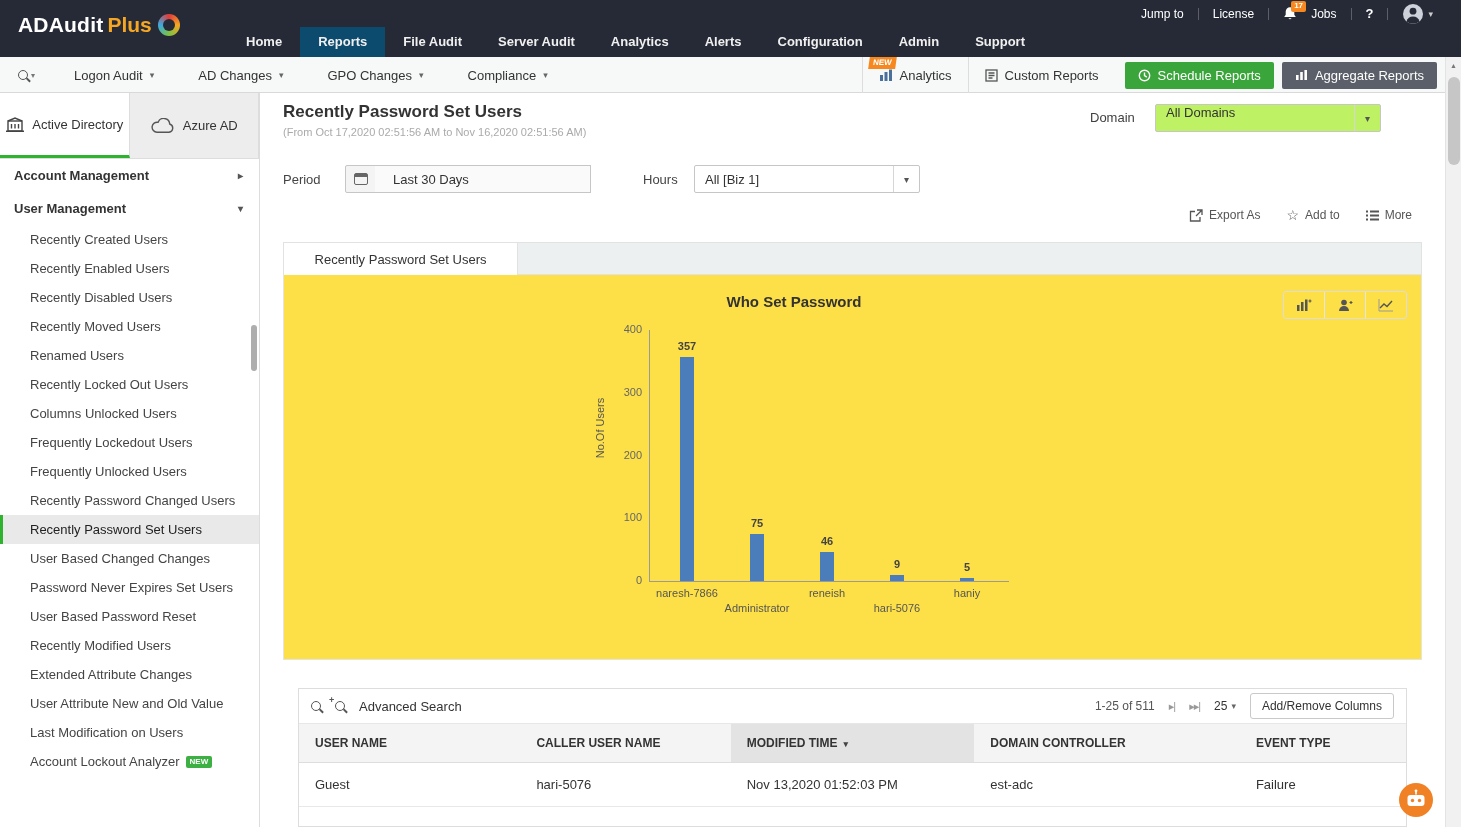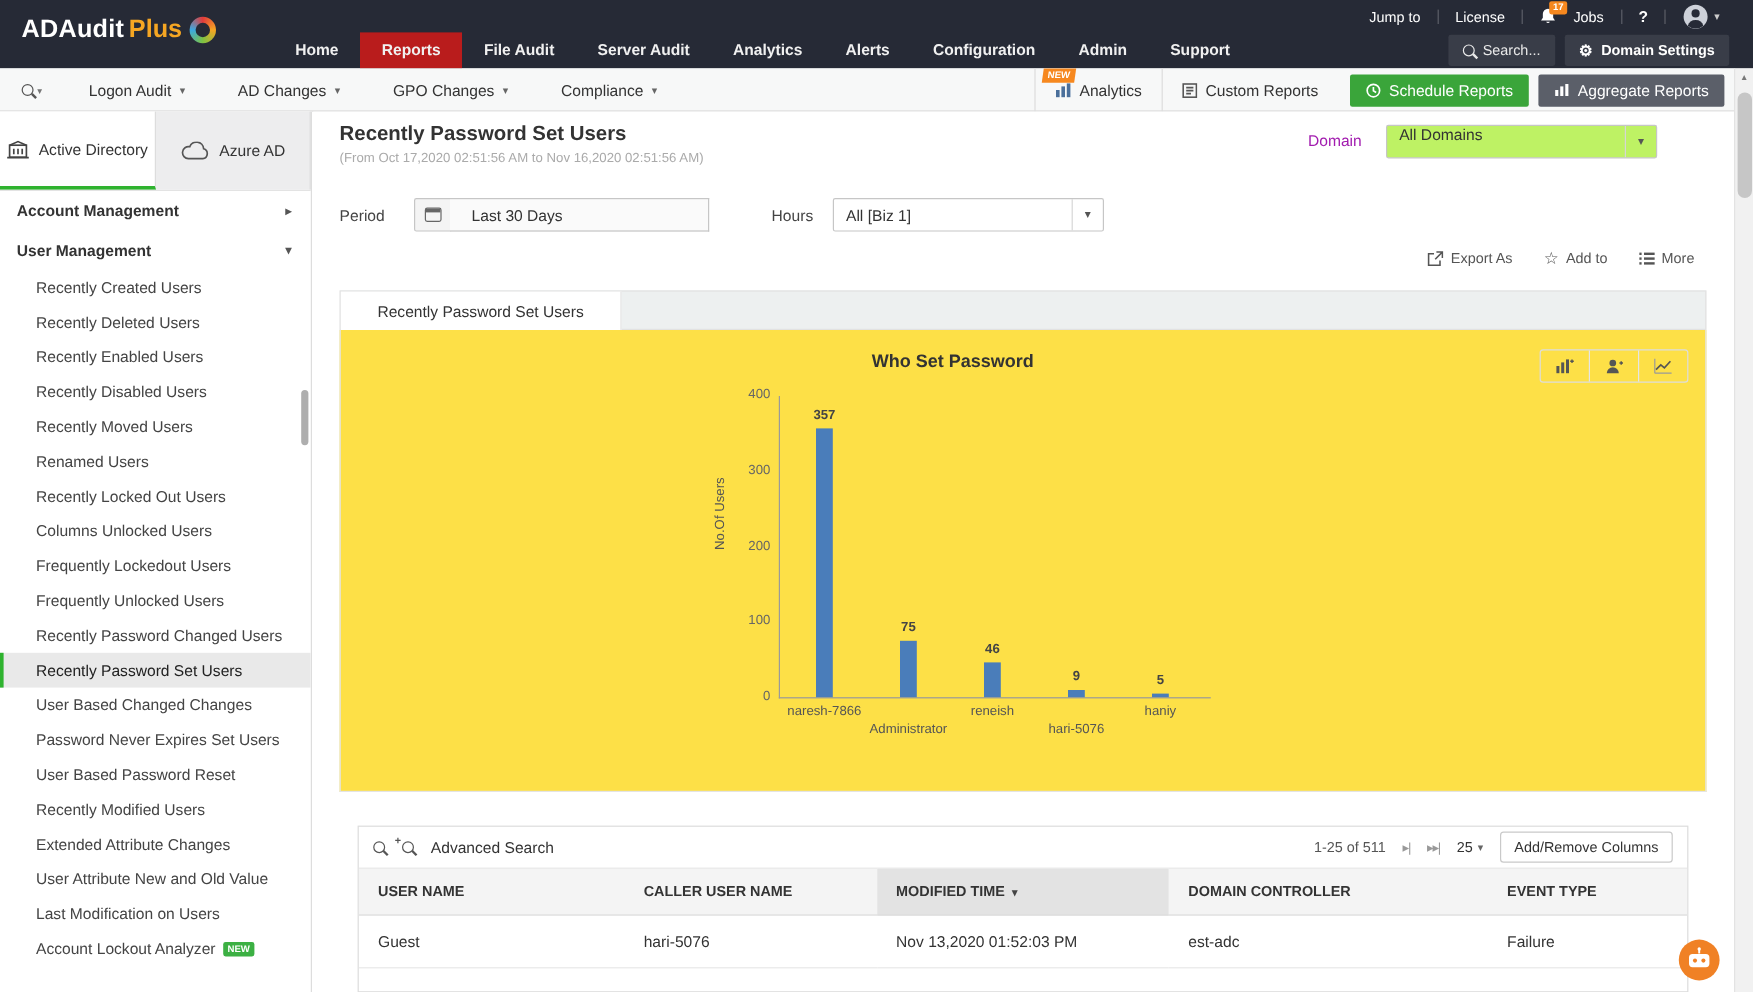--- a/index.html
+++ b/index.html
@@ -17,21 +17,21 @@
   .utility{position:absolute;right:28px;top:0;height:27px;display:flex;align-items:center;gap:14px;color:#fff;font-size:12px}
   .u-item{cursor:pointer;white-space:nowrap}
   .u-sep{width:1px;height:12px;background:rgba(255,255,255,.25)}
   .u-bell{position:relative;display:flex;align-items:center;cursor:pointer}
   .badge{position:absolute;top:-5px;left:8px;background:#f6881f;color:#fff;font-size:8px;font-weight:bold;padding:1px 3px;border-radius:2px;line-height:1.1}
   .u-help{cursor:pointer;font-size:13px;font-weight:bold}
   .u-avatar{display:flex;align-items:center;gap:4px;cursor:pointer}
   .caret-w{color:#ccc;font-size:9px}
   .mainnav{position:absolute;left:228px;top:27px;height:30px;display:flex}
   .nav-item{color:#f0f0f0;font-size:13px;font-weight:bold;line-height:30px;padding:0 18px;cursor:pointer;white-space:nowrap}
-  .nav-item.active{background:#b91c1c}
+  .nav-item.active{background:#0c4a6e}
   .nav-right{position:absolute;right:20px;top:27px;height:30px;display:flex;align-items:center;gap:8px}
   .search-pill,.settings-pill{display:flex;align-items:center;gap:7px;background:rgba(255,255,255,.09);height:26px;padding:0 12px;border-radius:2px;color:#e9e9e9;font-size:12px;cursor:pointer;white-space:nowrap}
   .settings-pill{font-weight:bold;color:#fff}
   .gear{font-size:13px;color:#fff}
 
   
   .lens{position:relative;display:inline-block;width:10px;height:10px;border:1.5px solid #555;border-radius:50%}
   .lens::after{content:"";position:absolute;width:5px;height:1.5px;background:#555;transform:rotate(45deg);right:-4px;bottom:-1px}
   .lens-w{border-color:#e9e9e9}.lens-w::after{background:#e9e9e9}
 
@@ -58,21 +58,21 @@
   .sec-arrow{font-size:10px;color:#555}
   .side-item{height:29px;line-height:29px;padding-left:30px;color:#444;font-size:13px;cursor:pointer;white-space:nowrap;overflow:hidden}
   .side-item.selected{background:#e9e9e9;border-left:3px solid var(--accent,#2fb32f);padding-left:27px;color:#222}
   .side-new{display:inline-block;background:#3cb043;color:#fff;font-size:8px;font-weight:bold;padding:1px 4px;border-radius:2px;margin-left:6px;vertical-align:2px;line-height:1.2}
   .side-scroll{position:absolute;right:2px;top:232px;width:6px;height:46px;background:#aeaeae;border-radius:3px}
 
   
   .main{position:absolute;left:261px;top:93px;width:1184px;height:734px;background:#fff;overflow:hidden}
   .page-title{position:absolute;left:22px;top:9px;font-size:17px;font-weight:bold;color:#333}
   .page-sub{position:absolute;left:22px;top:33px;font-size:11px;color:#aaa}
-  .domain-label{position:absolute;left:829px;top:17px;font-size:13px;color:#a21caf}
+  .domain-label{position:absolute;left:829px;top:17px;font-size:13px;color:#404040}
   .domain-select{position:absolute;left:894px;top:11px;width:226px;height:28px;background:#bef264;border:1px solid #c6c6c6;border-radius:2px;display:flex;align-items:flex-start;cursor:pointer}
   .sel-text{flex:1;padding-left:10px;font-size:13px;color:#333}
   .sel-caret{width:26px;height:100%;display:flex;align-items:center;justify-content:center;border-left:1px solid #d6d6d6;color:#555;font-size:10px}
 
   .period-label{position:absolute;left:22px;top:79px;font-size:13px;color:#444}
   .cal-btn{position:absolute;left:84px;top:72px;width:31px;height:28px;background:#f4f4f4;border:1px solid #c6c6c6;border-radius:2px 0 0 2px;display:flex;align-items:center;justify-content:center;cursor:pointer}
   .cal-icon{position:relative;width:14px;height:12px;border:1.5px solid #666;border-radius:2px}
   .cal-icon::before{content:"";position:absolute;left:0;right:0;top:0;height:3px;background:#666}
   .period-input{position:absolute;left:114px;top:72px;width:216px;height:28px;background:#fafafa;border:1px solid #c6c6c6;border-left:none;display:flex;align-items:center;padding-left:18px;font-size:13px;color:#333;cursor:pointer}
   .hours-label{position:absolute;left:382px;top:79px;font-size:13px;color:#444}
@@ -163,30 +163,20 @@
       <span class="nav-item active">Reports</span>
       <span class="nav-item">File Audit</span>
       <span class="nav-item">Server Audit</span>
       <span class="nav-item">Analytics</span>
       <span class="nav-item">Alerts</span>
       <span class="nav-item">Configuration</span>
       <span class="nav-item">Admin</span>
       <span class="nav-item">Support</span>
     </nav>
 
-    <div class="nav-right">
-      <span class="search-pill">
-        <span class="lens lens-w"></span>
-        <span>Search...</span>
-      </span>
-      <span class="settings-pill">
-        <span class="gear">⚙</span>
-        <span>Domain Settings</span>
-      </span>
-    </div>
   </header>
 
   <div class="toolbar">
     <span class="tb-search">
       <span class="lens"></span>
       <span class="caret-s">▾</span>
     </span>
     <div class="tb-menus">
       <span class="tb-menu">
         <span>Logon Audit</span>
@@ -268,21 +258,20 @@
     <div class="side-list">
       <div class="side-section">
         <span>Account Management</span>
         <span class="sec-arrow">▸</span>
       </div>
       <div class="side-section">
         <span>User Management</span>
         <span class="sec-arrow">▾</span>
       </div>
       <div class="side-item">Recently Created Users</div>
-      <div class="side-item">Recently Deleted Users</div>
       <div class="side-item">Recently Enabled Users</div>
       <div class="side-item">Recently Disabled Users</div>
       <div class="side-item">Recently Moved Users</div>
       <div class="side-item">Renamed Users</div>
       <div class="side-item">Recently Locked Out Users</div>
       <div class="side-item">Columns Unlocked Users</div>
       <div class="side-item">Frequently Lockedout Users</div>
       <div class="side-item">Frequently Unlocked Users</div>
       <div class="side-item">Recently Password Changed Users</div>
       <div class="side-item selected">Recently Password Set Users</div>

